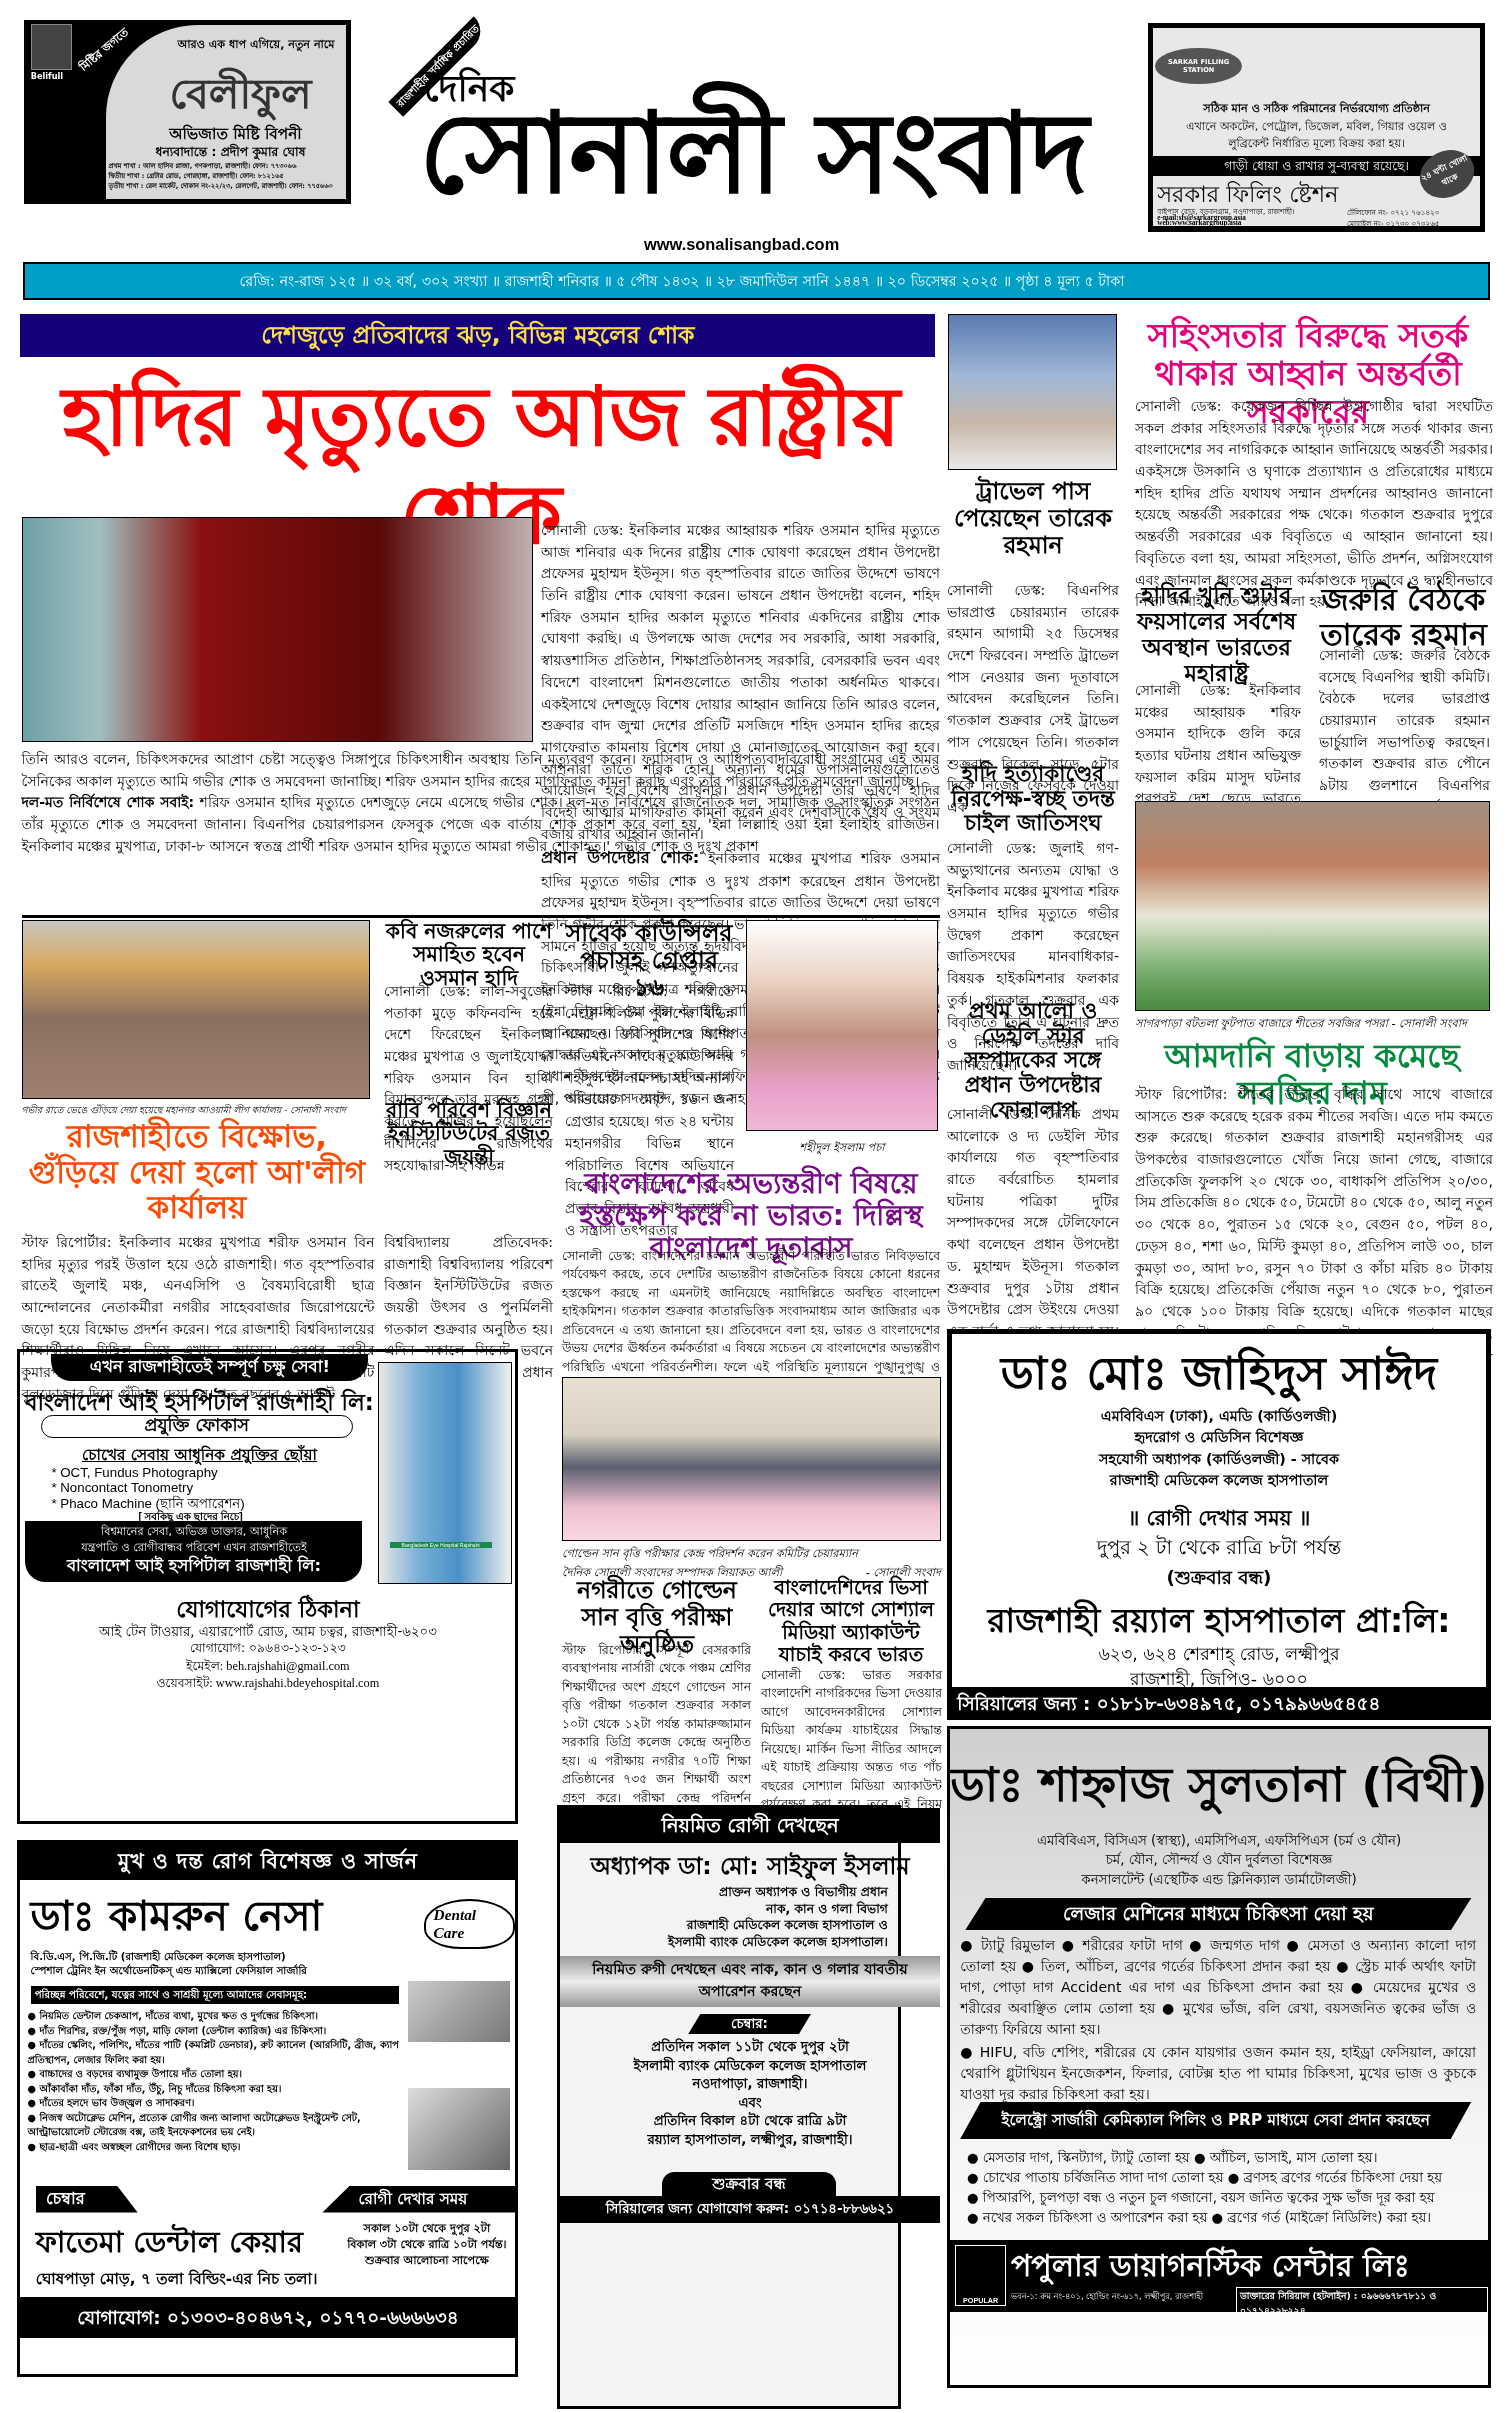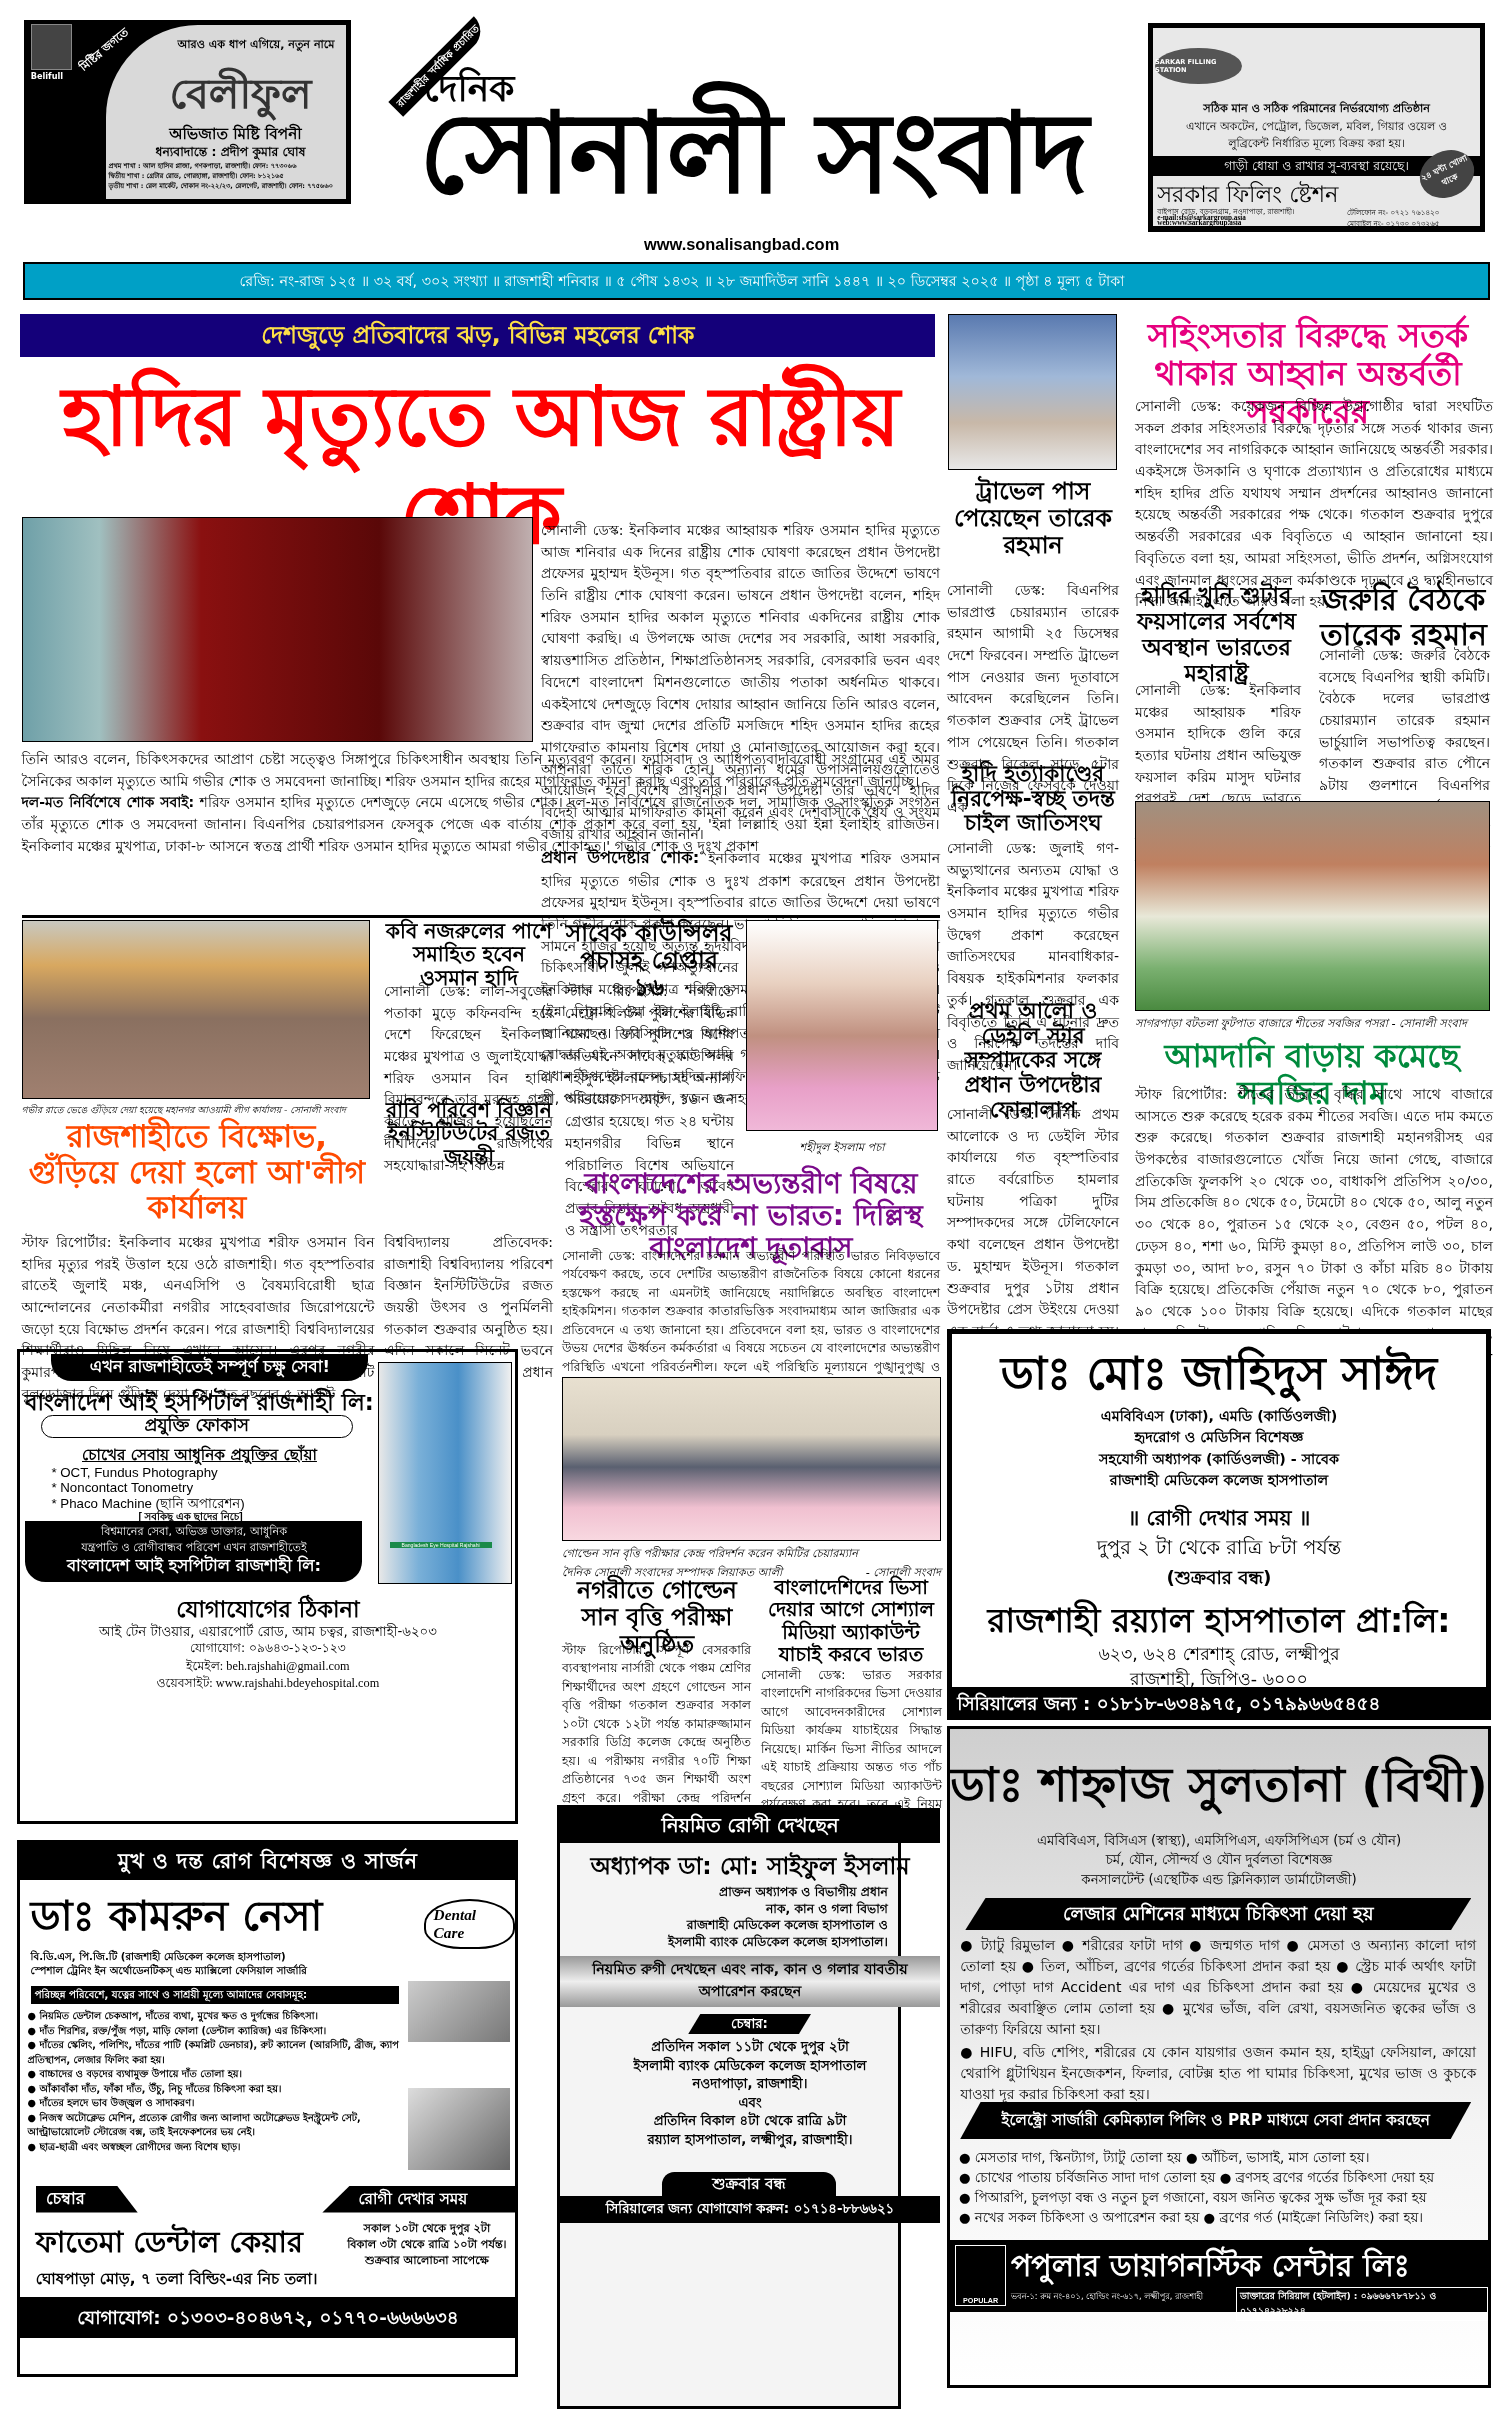--- a/index.html
+++ b/index.html
@@ -37,21 +37,21 @@
 
 <div class="abs" style="left:358px;top:20.4px;width:777px;height:235px;">
   <div class="abs" style="left:20.4px;top:36px;font-size:10.2px;font-weight:bold;transform:rotate(-45deg);background:#000;color:#fff;padding:2px 5.1px;border-radius:0 0 20.4px 0;">রাজশাহীর সর্বাধিক প্রচারিত</div>
   <div class="abs" style="left:66px;top:41px;font-size:36px;font-weight:bold;">দৈনিক</div>
   <div class="abs" style="left:61px;top:77px;font-size:112px;font-weight:bold;letter-spacing:-2px;line-height:1;">সোনালী সংবাদ</div>
   <div class="abs" style="left:286px;top:215px;font-size:16.4px;font-weight:bold;font-family:'Liberation Sans',sans-serif;">www.sonalisangbad.com</div>
 </div>
 
 <div class="abs" style="left:1148px;top:22.5px;width:337px;height:209px;background:#000;padding:5.1px;">
   <div style="background:#e8e8e8;width:100%;height:100%;position:relative;">
-    <div class="abs" style="left:2px;top:20.4px;width:87px;height:36px;background:#555;color:#fff;font-size:6.6px;font-weight:bold;border-radius:50%;display:flex;align-items:center;justify-content:center;">SARKAR FILLING STATION</div>
+    <div class="abs" style="left:2px;top:20.4px;width:87px;height:36px;background:#555;color:#fff;font-size:6.6px;font-weight:bold;border-radius:50%;display:flex;align-items:center;justify-content:center;text-align:center;">SARKAR FILLING STATION</div>
     <div class="abs center" style="left:0;top:72px;width:327px;font-size:11.2px;line-height:1.6;">
       <div style="font-weight:bold;">সঠিক মান ও সঠিক পরিমানের নির্ভরযোগ্য প্রতিষ্ঠান</div>
       <div>এখানে অকটেন, পেট্রোল, ডিজেল, মবিল, গিয়ার ওয়েল ও</div>
       <div>লুব্রিকেন্ট নির্ধারিত মূল্যে বিক্রয় করা হয়।</div>
     </div>
     <div class="abs blk center" style="left:0;top:128px;width:327px;height:20.4px;font-size:12.3px;line-height:20.4px;">গাড়ী ধোয়া ও রাখার সু-ব্যবস্থা রয়েছে।</div>
     <div class="abs center" style="left:266px;top:123px;width:56px;height:46px;background:#444;color:#fff;border-radius:50%;font-size:8.2px;font-weight:bold;display:flex;align-items:center;justify-content:center;transform:rotate(-25deg);">২৪ ঘন্টা খোলা থাকে</div>
     <div class="abs" style="left:4.1px;top:149px;font-size:22.5px;">সরকার ফিলিং ষ্টেশন</div>
     <div class="abs" style="left:4.1px;top:178px;font-size:7.2px;">বাইপাস রোড, বড়বনগ্রাম, নওদাপাড়া, রাজশাহী।</div>
     <div class="abs" style="left:4.1px;top:186px;font-size:7.2px;font-weight:bold;font-family:'Liberation Serif',serif;">e-mail:sfs@sarkargroup.asia</div>
@@ -241,21 +241,21 @@
   <div class="abs center" style="left:0;top:20.4px;width:538px;font-size:47px;font-weight:bold;">ডাঃ শাহ্নাজ সুলতানা (বিথী)</div>
   <div class="abs center" style="left:0;top:102px;width:538px;font-size:13.3px;line-height:1.45;">
     <div>এমবিবিএস, বিসিএস (স্বাস্থ্য), এমসিপিএস, এফসিপিএস (চর্ম ও যৌন)</div>
     <div>চর্ম, যৌন, সৌন্দর্য ও যৌন দুর্বলতা বিশেষজ্ঞ</div>
     <div>কনসালটেন্ট (এস্থেটিক এন্ড ক্লিনিক্যাল ডার্মাটোলজী)</div>
   </div>
   <div class="abs blk center" style="left:15.3px;top:169px;width:506px;height:32px;font-size:18.4px;line-height:32px;font-weight:bold;clip-path:polygon(4% 0,100% 0,96% 100%,0 100%);">লেজার মেশিনের মাধ্যমে চিকিৎসা দেয়া হয়</div>
   <div class="abs jt" style="left:10.2px;top:206px;width:516px;font-size:14px;line-height:1.5;">● ট্যাটু রিমুভাল ● শরীরের ফাটা দাগ ● জন্মগত দাগ ● মেসতা ও অন্যান্য কালো দাগ তোলা হয় ● তিল, আঁচিল, ব্রণের গর্তের চিকিৎসা প্রদান করা হয় ● স্ট্রেচ মার্ক অর্থাৎ ফাটা দাগ, পোড়া দাগ Accident এর দাগ এর চিকিৎসা প্রদান করা হয় ● মেয়েদের মুখের ও শরীরের অবাঞ্ছিত লোম তোলা হয় ● মুখের ভাঁজ, বলি রেখা, বয়সজনিত ত্বকের ভাঁজ ও তারুণ্য ফিরিয়ে আনা হয়।</div>
   <div class="abs jt" style="left:10.2px;top:313px;width:516px;font-size:14px;line-height:1.5;">● HIFU, বডি শেপিং, শরীরের যে কোন যায়গার ওজন কমান হয়, হাইড্রা ফেসিয়াল, ক্রায়ো থেরাপি গ্লুটাথিয়ন ইনজেকশন, ফিলার, বোটক্স হাত পা ঘামার চিকিৎসা, মুখের ভাজ ও কুচকে যাওয়া দূর করার চিকিৎসা করা হয়।</div>
   <div class="abs blk center" style="left:10.2px;top:373px;width:511px;height:37px;font-size:15.3px;line-height:37px;font-weight:bold;clip-path:polygon(4% 0,100% 0,96% 100%,0 100%);">ইলেক্ট্রো সার্জারী কেমিক্যাল পিলিং ও PRP মাধ্যমে সেবা প্রদান করছেন</div>
-  <div class="abs" style="left:9px;top:419px;width:516px;font-size:13.3px;line-height:1.5;">
+  <div class="abs" style="left:17px;top:419px;width:516px;font-size:13.3px;line-height:1.5;">
     <div class="bullet">মেসতার দাগ, স্কিনট্যাগ, ট্যাটু তোলা হয় ● আঁচিল, ভাসাই, মাস তোলা হয়।</div>
     <div class="bullet">চোখের পাতায় চর্বিজনিত সাদা দাগ তোলা হয় ● ব্রণসহ ব্রণের গর্তের চিকিৎসা দেয়া হয়</div>
     <div class="bullet">পিআরপি, চুলপড়া বন্ধ ও নতুন চুল গজানো, বয়স জনিত ত্বকের সুক্ষ ভাঁজ দূর করা হয়</div>
     <div class="bullet">নখের সকল চিকিৎসা ও অপারেশন করা হয় ● ব্রণের গর্ত (মাইক্রো নিডিলিং) করা হয়।</div>
   </div>
   <div class="abs blk" style="left:0;top:511px;width:538px;height:72px;">
     <div class="abs center" style="left:5.1px;top:5.1px;width:51px;height:61px;border:1px solid #fff;font-size:7.2px;font-weight:bold;font-family:'Liberation Sans',sans-serif;padding-top:50px;">POPULAR</div>
     <div class="abs" style="left:61px;top:2px;font-size:30px;font-weight:bold;">পপুলার ডায়াগনস্টিক সেন্টার লিঃ</div>
     <div class="abs" style="left:61px;top:50px;font-size:8.2px;">ভবন-১: রুম নং-৪০১, হোল্ডিং নং-৬১৭, লক্ষ্মীপুর, রাজশাহী</div>
     <div class="abs" style="left:286px;top:47px;font-size:9.2px;border:1px solid #fff;padding:1px 3.1px;font-weight:bold;">ডাক্তারের সিরিয়াল (হটলাইন) : ০৯৬৬৬৭৮৭৮১১ ও ০১৭১৪২২৮২২৪</div>

